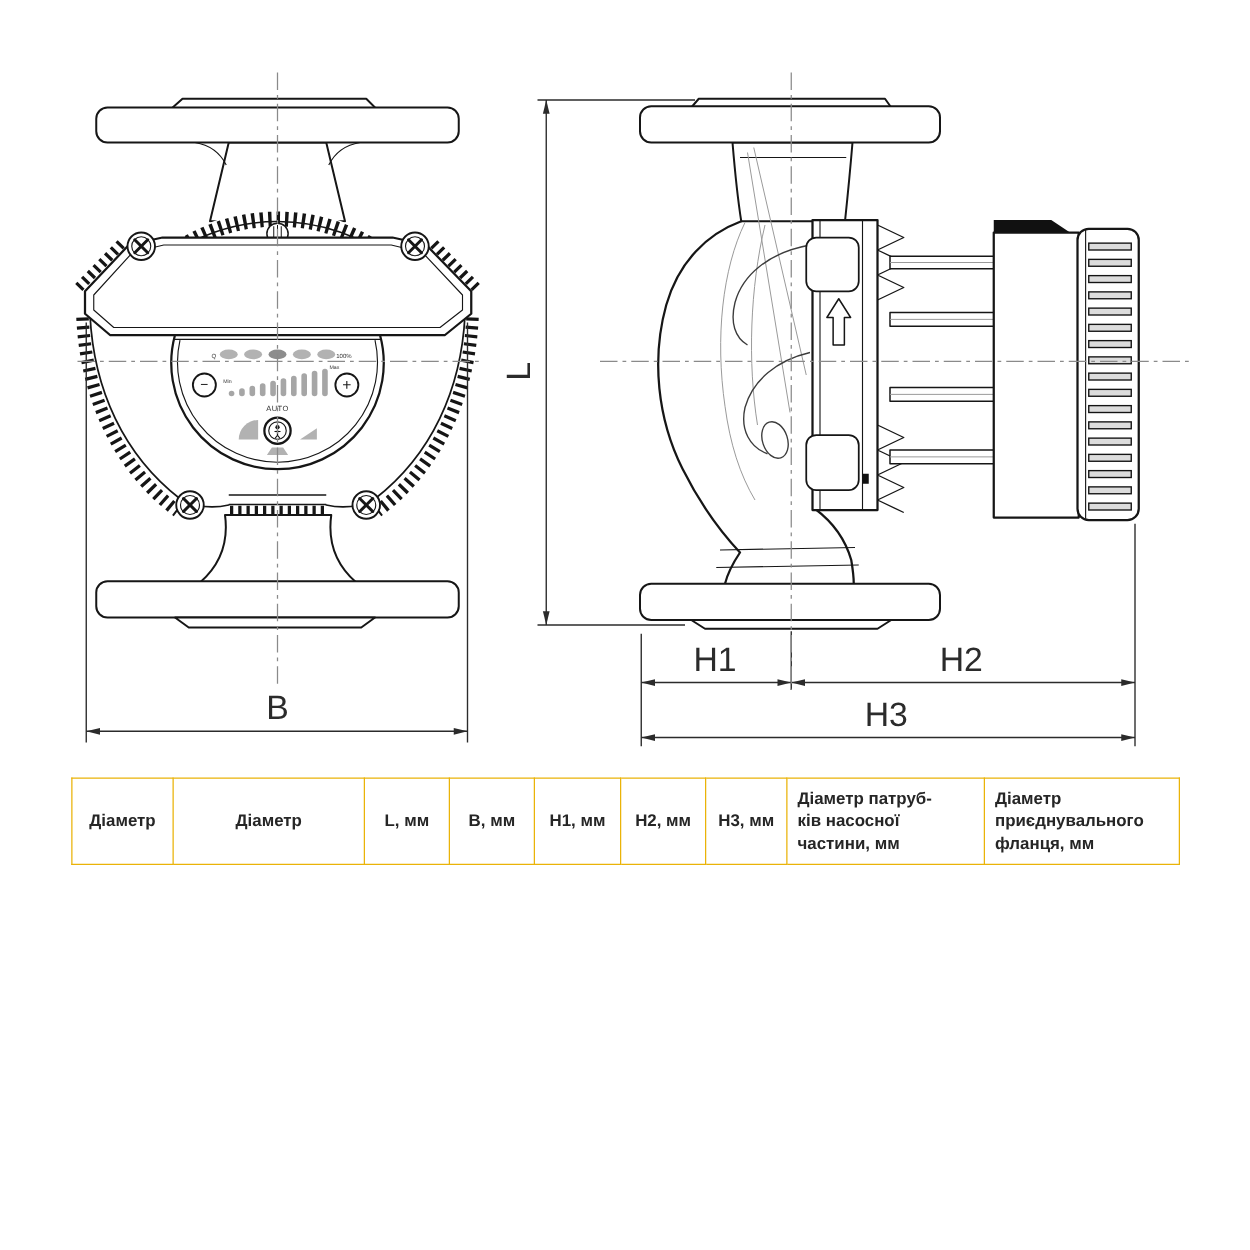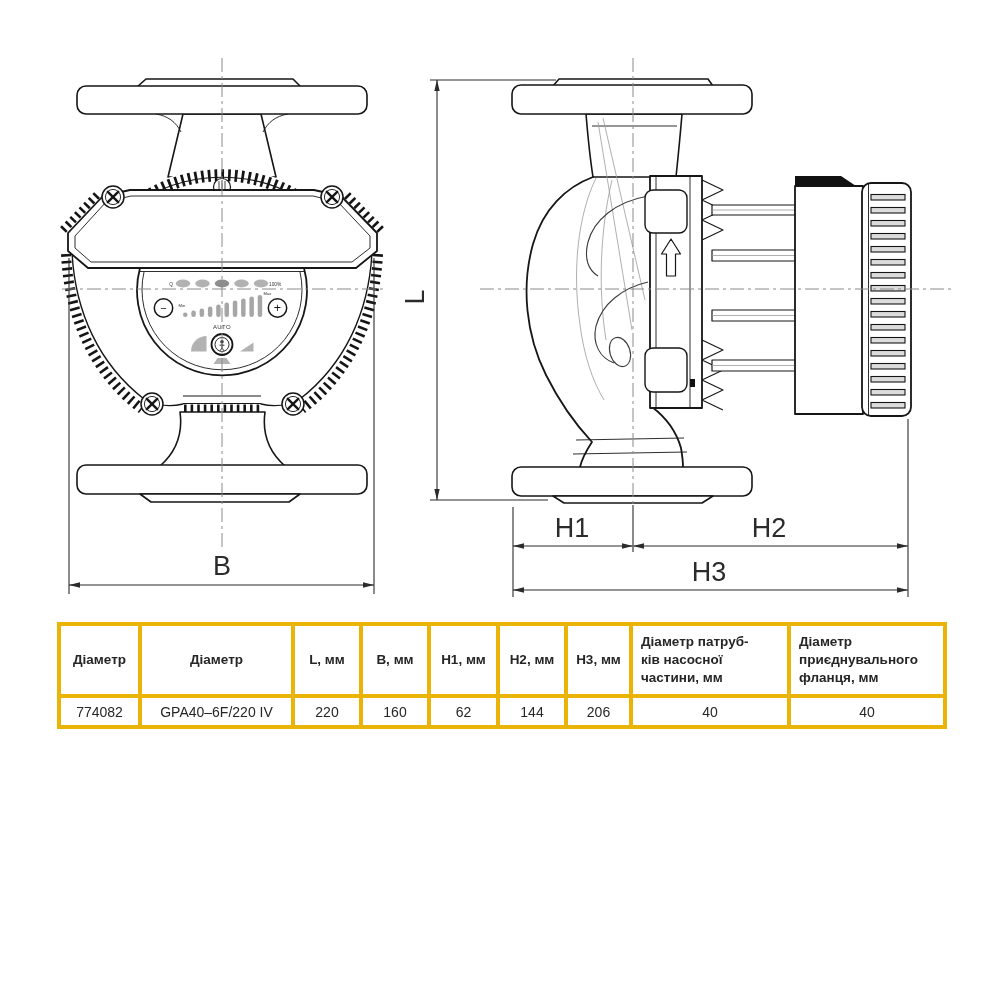--- a/index.html
+++ b/index.html
@@ -11,21 +11,21 @@
   svg .lt{stroke:#9a9a9a;fill:none;stroke-width:0.8;}
   svg .md{stroke:#3c3c3c;fill:none;stroke-width:1.1;}
   svg .cl{stroke:#8a8a8a;fill:none;stroke-width:1;stroke-dasharray:14 4 3 4;}
   svg .dim{stroke:#2b2b2b;fill:none;stroke-width:1.1;}
   svg .arr{fill:#2b2b2b;stroke:none;}
   svg .dimtxt{font-family:"Liberation Sans",sans-serif;font-size:27px;fill:#2b2b2b;}
   svg .fins{stroke:#151515;fill:none;}
   svg .gray{fill:#b2b2b2;stroke:none;}
   svg .ptxt{font-family:"Liberation Sans",sans-serif;fill:#333;}
   .spec-table{position:absolute;left:57px;top:622px;width:886px;border-collapse:collapse;table-layout:fixed;color:#262626;}
-  .spec-table th,.spec-table td{border:4px solid #eab308;}
+  .spec-table th,.spec-table td{border:1px solid #eab308;}
   .spec-table th{font-size:13.5px;font-weight:bold;white-space:pre-line;text-align:center;padding:6px 8px;height:56px;vertical-align:middle;line-height:1.35;}
   .spec-table th:nth-child(n+8){text-align:left;}
   .spec-table td{font-size:14px;text-align:center;height:27px;padding:0 4px;}
 </style>
 </head>
 <body>
 
 <div class="canvas">
 
 <svg width="1000" height="615" viewBox="0 0 1000 615">
@@ -311,27 +311,16 @@
       <th>H3, мм</th>
       <th>Діаметр патруб-
 ків насосної
 частини, мм</th>
       <th>Діаметр
 приєднувального
 фланця, мм</th>
     </tr>
   </thead>
   <tbody>
-    <tr>
-      <td>774082</td>
-      <td>GPA40–6F/220 IV</td>
-      <td>220</td>
-      <td>160</td>
-      <td>62</td>
-      <td>144</td>
-      <td>206</td>
-      <td>40</td>
-      <td>40</td>
-    </tr>
   </tbody>
 </table>
 
 </div>
 
 </body></html>

